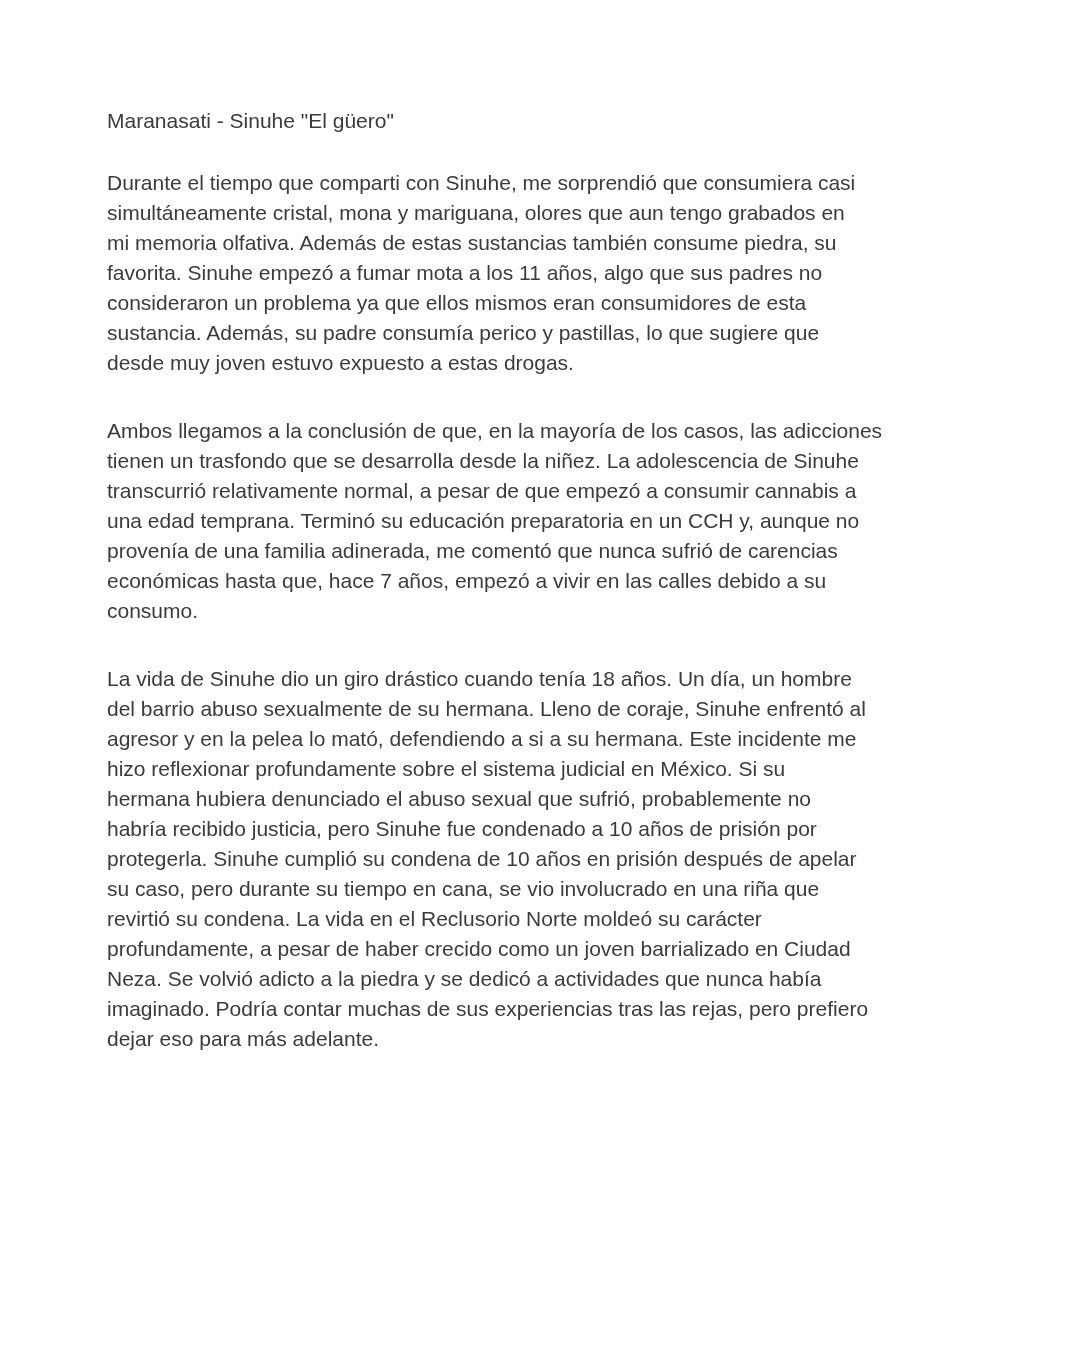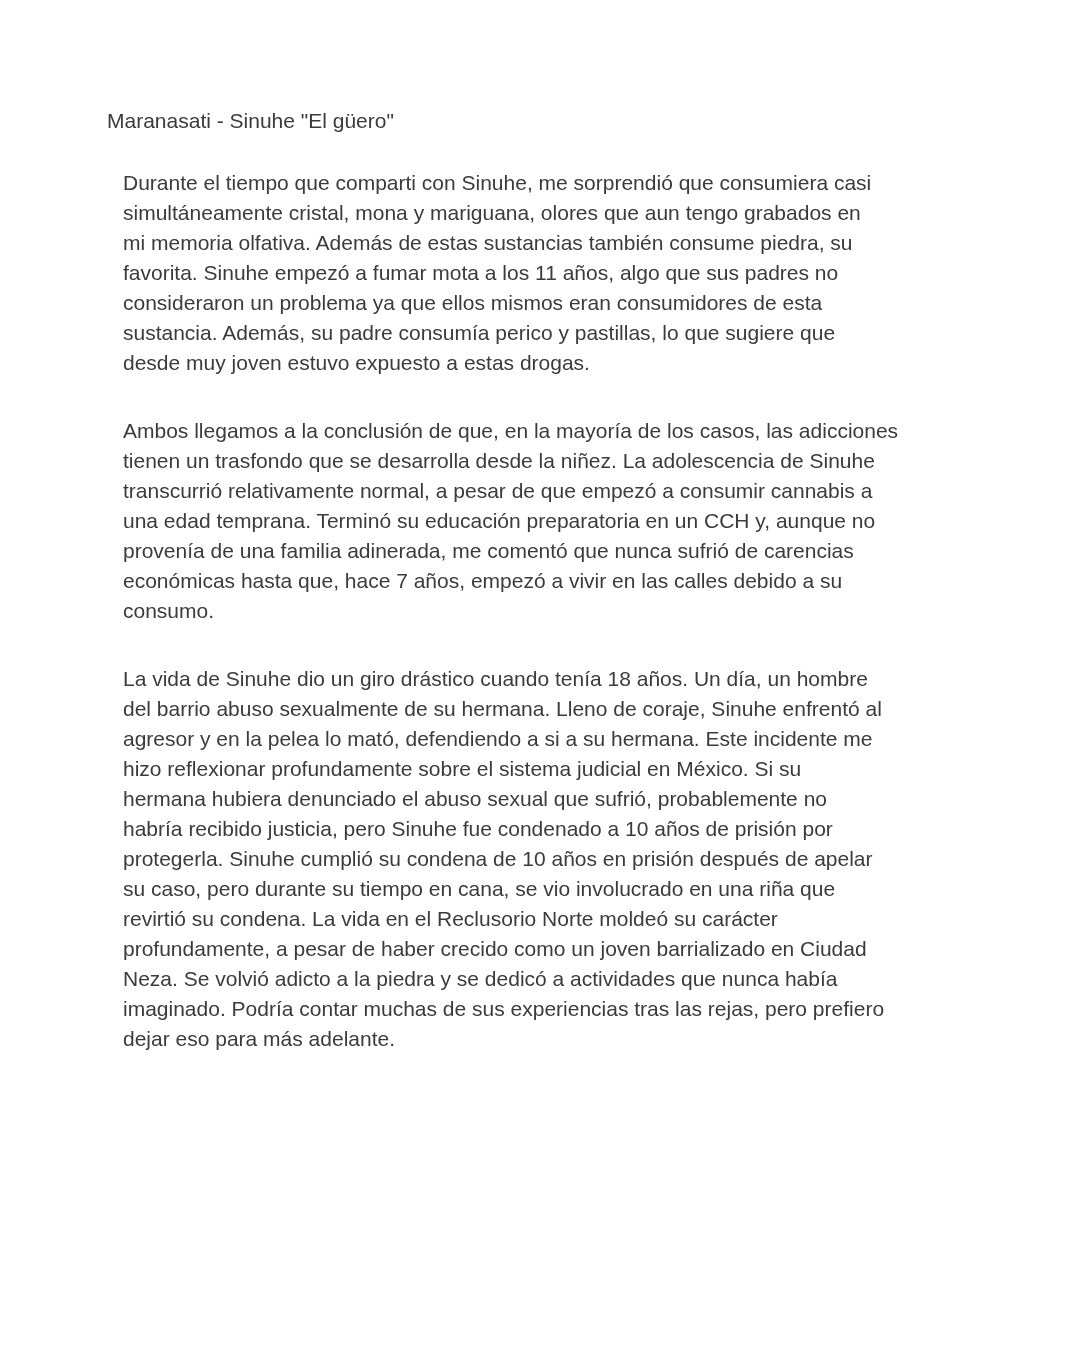--- a/index.html
+++ b/index.html
@@ -30,21 +30,21 @@
     font-weight: 400;
     -webkit-font-smoothing: antialiased;
   }
   .doc-title {
     margin: 0 0 32px 0;
     font-size: 21px;
     font-weight: 400;
     white-space: pre-line;
   }
   .doc-para {
-    margin: 0 0 38px 16px;
+    margin: 0 0 38px 0;
     white-space: pre-line;
   }
 </style>
 </head>
 <body>
 
 <div class="page">
   <div class="doc">
     <p class="doc-title">Maranasati - Sinuhe "El güero"</p>
     <p class="doc-para">Durante el tiempo que comparti con Sinuhe, me sorprendió que consumiera casi

